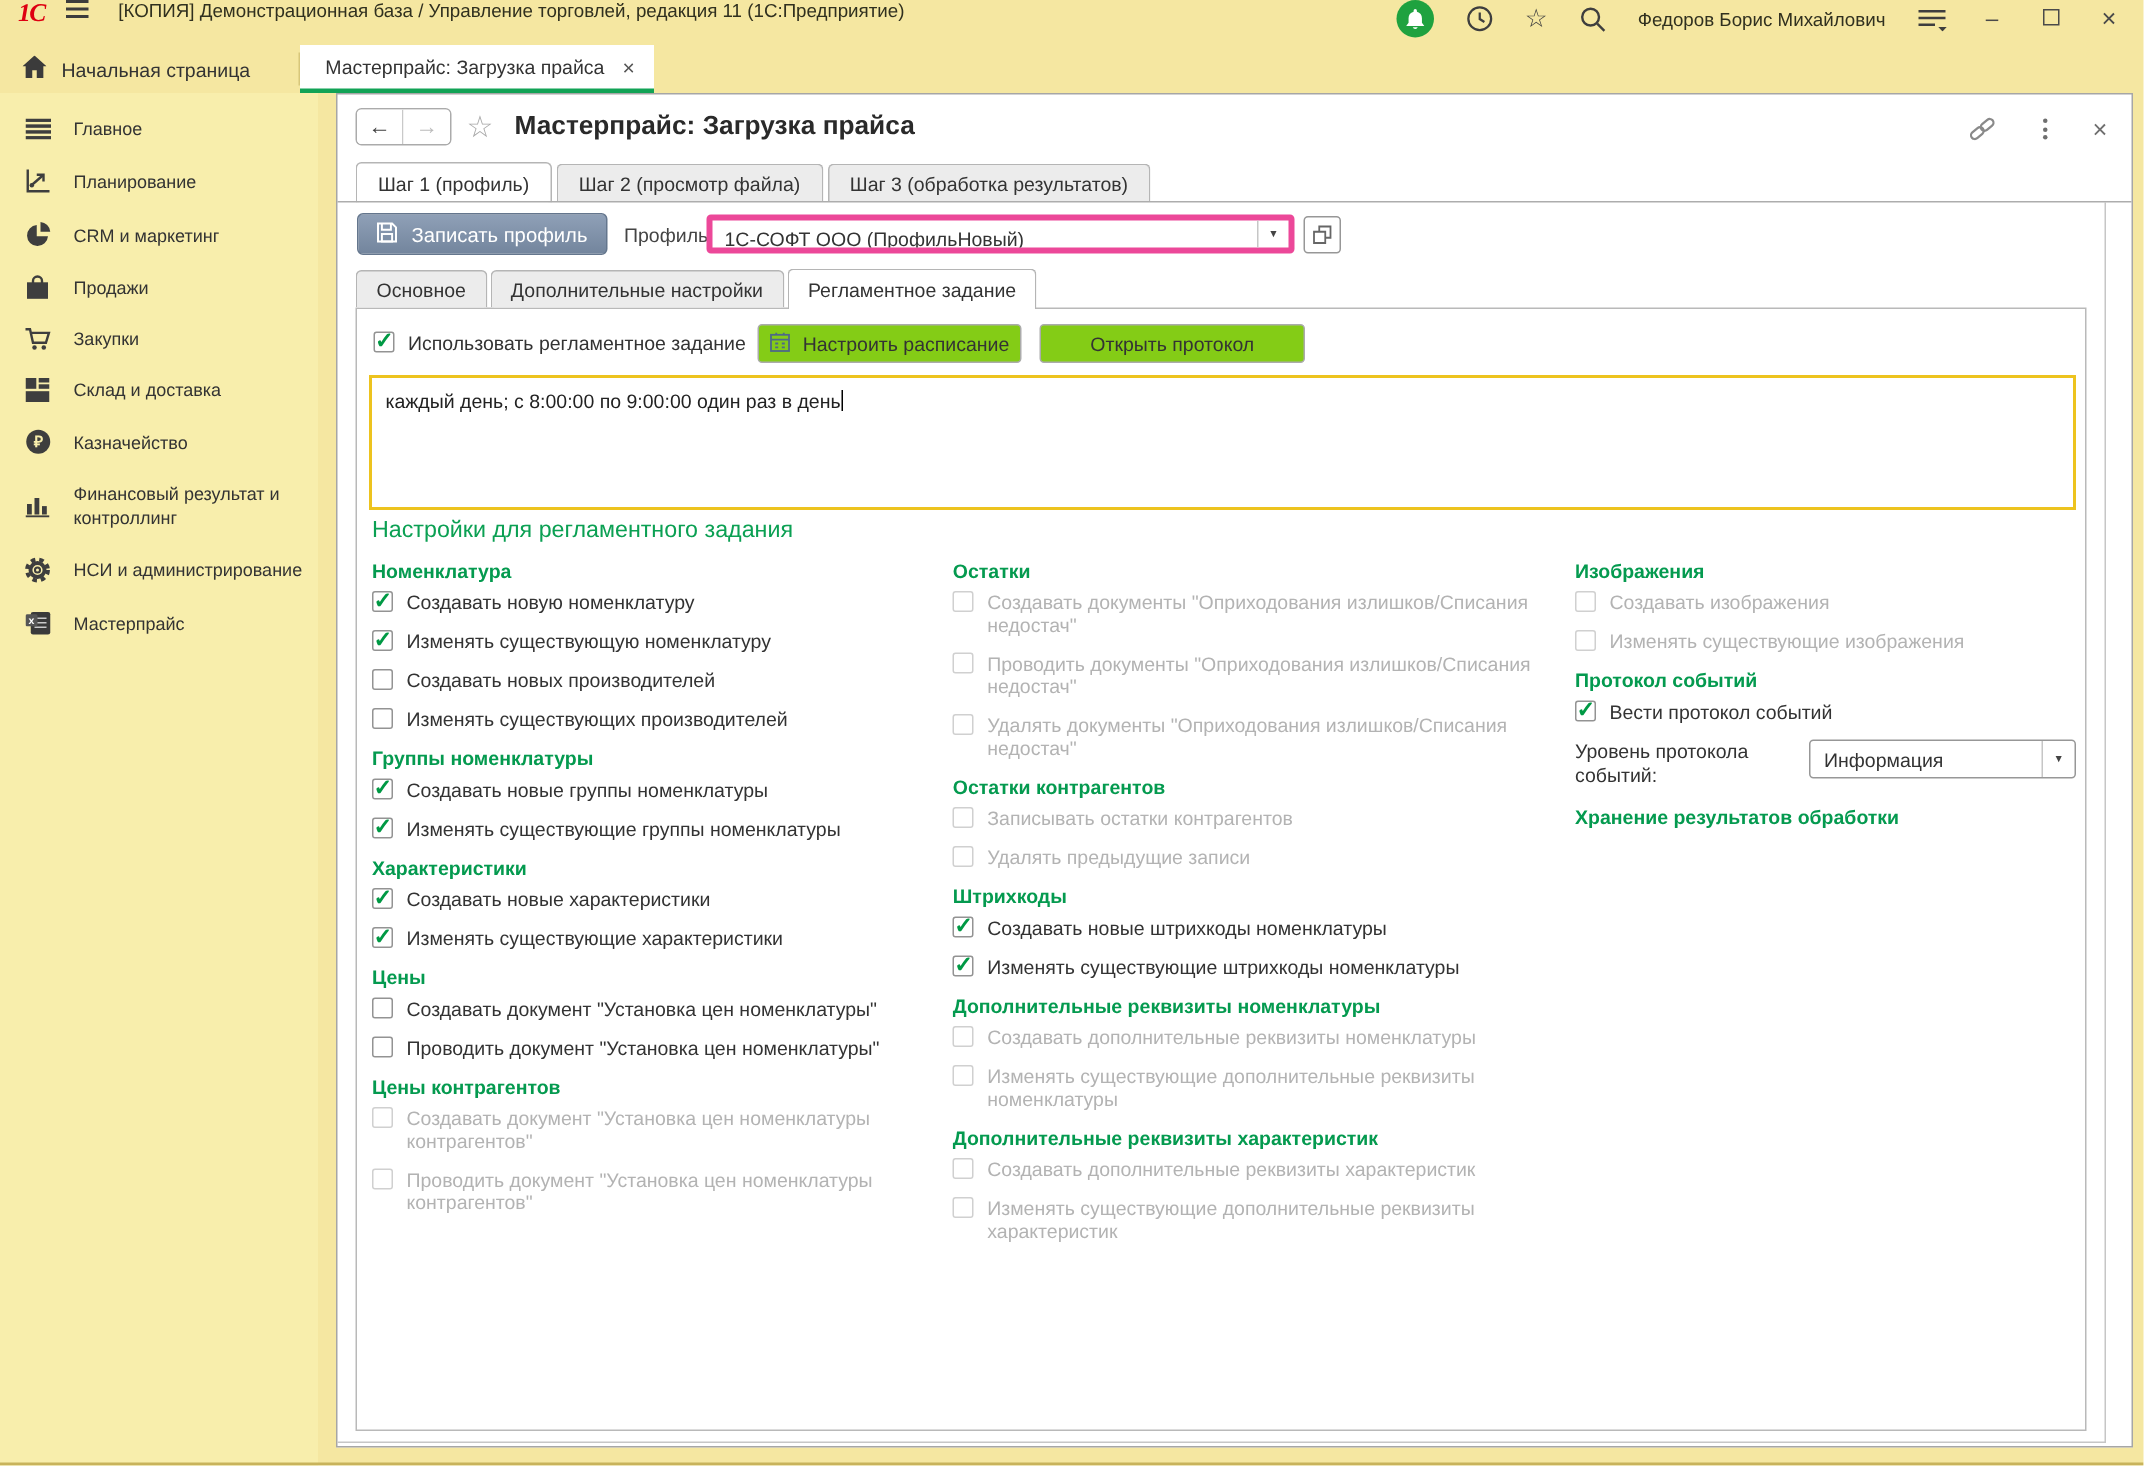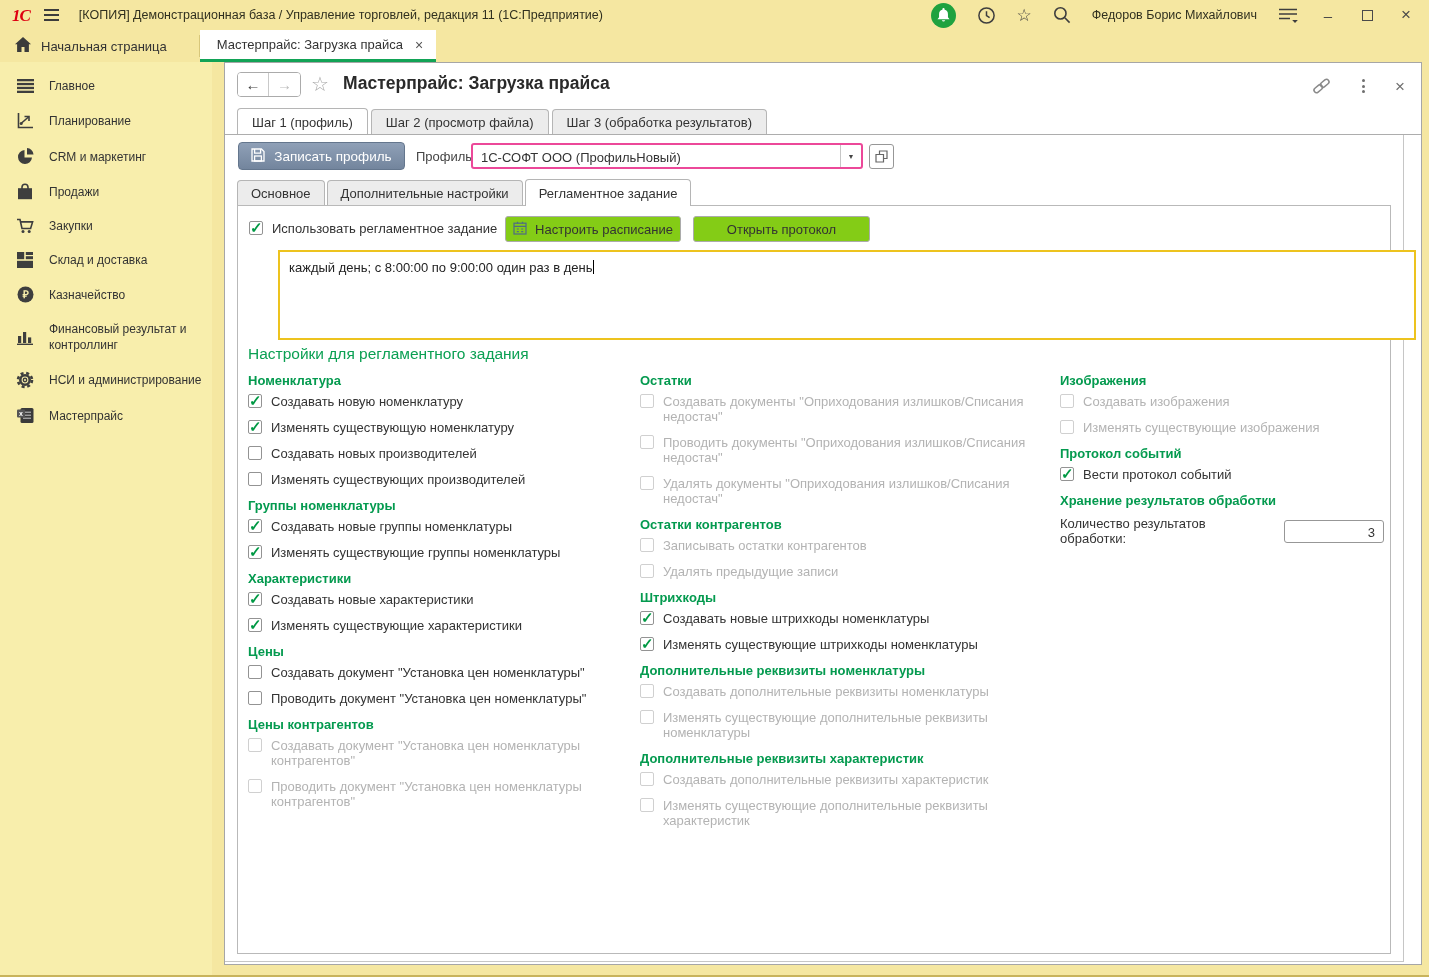--- a/index.html
+++ b/index.html
@@ -5,21 +5,21 @@
   * { margin:0; padding:0; box-sizing:border-box; }
   html,body { width:1429px; height:977px; overflow:hidden; }
   body {
     position:relative;
     font-family:"Liberation Sans", sans-serif;
     font-size:13px; color:#333;
     background:#F5E7A1;
   }
   
   .titlebar { position:absolute; top:0; left:0; right:0; height:30px;
-    display:flex; align-items:center; padding:0 14px 0 12px; gap:14px; }
+    display:flex; align-items:flex-start; padding:0 14px 0 12px; gap:14px; }
   .logo { font-family:"Liberation Serif", serif; font-style:italic; font-weight:bold;
     font-size:17px; color:#DE0011; line-height:1; letter-spacing:-1px; }
   .hamburger { display:inline-flex; flex-direction:column; gap:3px; cursor:pointer; }
   .hamburger i { display:block; width:15px; height:2px; background:#3C3C3C; }
   .titlebar-title { font-size:12.5px; color:#30301F; margin-left:6px; }
   .titlebar-right { margin-left:auto; display:flex; align-items:center; gap:21px; }
   .icon-btn { display:inline-flex; align-items:center; justify-content:center; cursor:pointer; }
   .bell-circle { width:25px; height:25px; border-radius:50%; background:#1FA23F;
     display:flex; align-items:center; justify-content:center; }
   .star-glyph { font-size:17px; color:#3E3E3E; }
@@ -64,21 +64,21 @@
   .step-tab { height:25px; margin-top:1px; padding:0 14px; display:flex; align-items:center;
     background:#ECECEC; border:1px solid #B5B5B5; border-bottom:none;
     border-radius:4px 4px 0 0; margin-right:3px; cursor:pointer; z-index:1;text-align:center; }
   .step-tab.active { height:27px; margin-top:0; background:#fff; z-index:3; }
   
   .save-btn { position:absolute; left:13px; top:79px; width:167px; height:28px;
     background:linear-gradient(#8FA0B7,#73859D); border:1px solid #64768D; border-radius:4px;
     color:#fff; font-size:13.5px; display:flex; align-items:center; justify-content:center; gap:9px; cursor:pointer; }
   .profile-label { position:absolute; left:191px; top:86px; color:#444; }
   .combo { position:absolute; left:246px; top:80px; width:392px; height:26px;
-    border:2px solid #ec4899; border-radius:3px; background:#fff; display:flex; cursor:pointer; }
+    border:4px solid #ec4899; border-radius:3px; background:#fff; display:flex; cursor:pointer; }
   .combo-text { flex:1; padding:5px 8px 0; white-space:nowrap; overflow:hidden; }
   .combo-arrow { width:21px; border-left:1px solid #C6C6C6; display:flex; align-items:center;
     justify-content:center; color:#444; font-size:7px; }
   .choose-btn { position:absolute; left:644px; top:81px; width:25px; height:25px;
     border:1px solid #979797; border-radius:3px; background:#fff;
     display:flex; align-items:center; justify-content:center; cursor:pointer; }
   
   .sub-tabs { position:absolute; left:12px; top:116px; display:flex; z-index:5; }
   .sub-tab { height:25px; margin-top:1px; padding:0 13px; display:flex; align-items:center;
     background:#ECECEC; border:1px solid #B5B5B5; border-bottom:none;
@@ -91,21 +91,21 @@
     background:#fff; color:#009944; font-weight:bold; font-size:15px; line-height:11px;
     text-align:center; overflow:visible; cursor:pointer; }
   .use-cb { position:absolute; left:11px; top:15px; }
   .use-lbl { position:absolute; left:34px; top:15px; }
   .gb-btn { position:absolute; top:10px; height:26px; background:#84cc16; border:1px solid #ABABAB;
     border-radius:3px; display:flex; align-items:center; justify-content:center; gap:8px;
     font-size:13px; color:#333; cursor:pointer; }
   .btn-schedule { left:267px; width:176px; }
   .btn-protocol { left:455px; width:177px; }
   .schedule-area { position:absolute; left:8px; top:44px; width:1138px; height:90px;
-    border:2px solid #EDC31E; background:#fff; padding:8px 9px; color:#222; cursor:text;margin-left:32px; }
+    border:2px solid #EDC31E; background:#fff; padding:8px 9px; color:#222; cursor:text; }
   .caret { display:inline-block; width:1px; height:14px; background:#000; vertical-align:-2px; margin-left:1px; }
   .settings-title { position:absolute; left:10px; top:139px; font-size:15.5px; color:#0BA053; }
   .columns { position:absolute; left:10px; top:160px; right:6px; display:flex; align-items:flex-start; }
   .col { padding-top:5px; }
   .col-0 { width:392px; } .col-1 { width:420px; } .col-2 { flex:1; }
   .group-title { font-size:13px; font-weight:bold; color:#049A4F; margin:2px 0 6px; line-height:15px; }
   .cb-row { display:flex; gap:9px; margin-bottom:11px; align-items:flex-start; }
   .cb-label { font-size:13px; line-height:15px; color:#333; }
   .col-0 .cb-label { max-width:336px; }
   .col-1 .cb-label { max-width:372px; }
@@ -490,23 +490,26 @@
           </div>
           <div class="cb-row disabled">
             <span class="cb"></span>
             <span class="cb-label">Изменять существующие изображения</span>
           </div>
           <div class="group-title">Протокол событий</div>
           <div class="cb-row">
             <span class="cb checked">✓</span>
             <span class="cb-label">Вести протокол событий</span>
           </div>
+          <div class="level-row">
+            <span class="level-label">Уровень протокола событий:</span>
+            <div class="select">
+              <span class="select-text">Информация</span>
+              <span class="select-arrow">▼</span>
+            </div>
+          </div>
           <div class="group-title">Хранение результатов обработки</div>
-          <div class="count-row">
-            <span class="count-label">Количество результатов обработки:</span>
-            <div class="count-input">3</div>
-          </div>
         </div>
     </div>
   </div>
 </div>
 
 <div class="window-edge-bottom"></div>
 
 </body></html>

